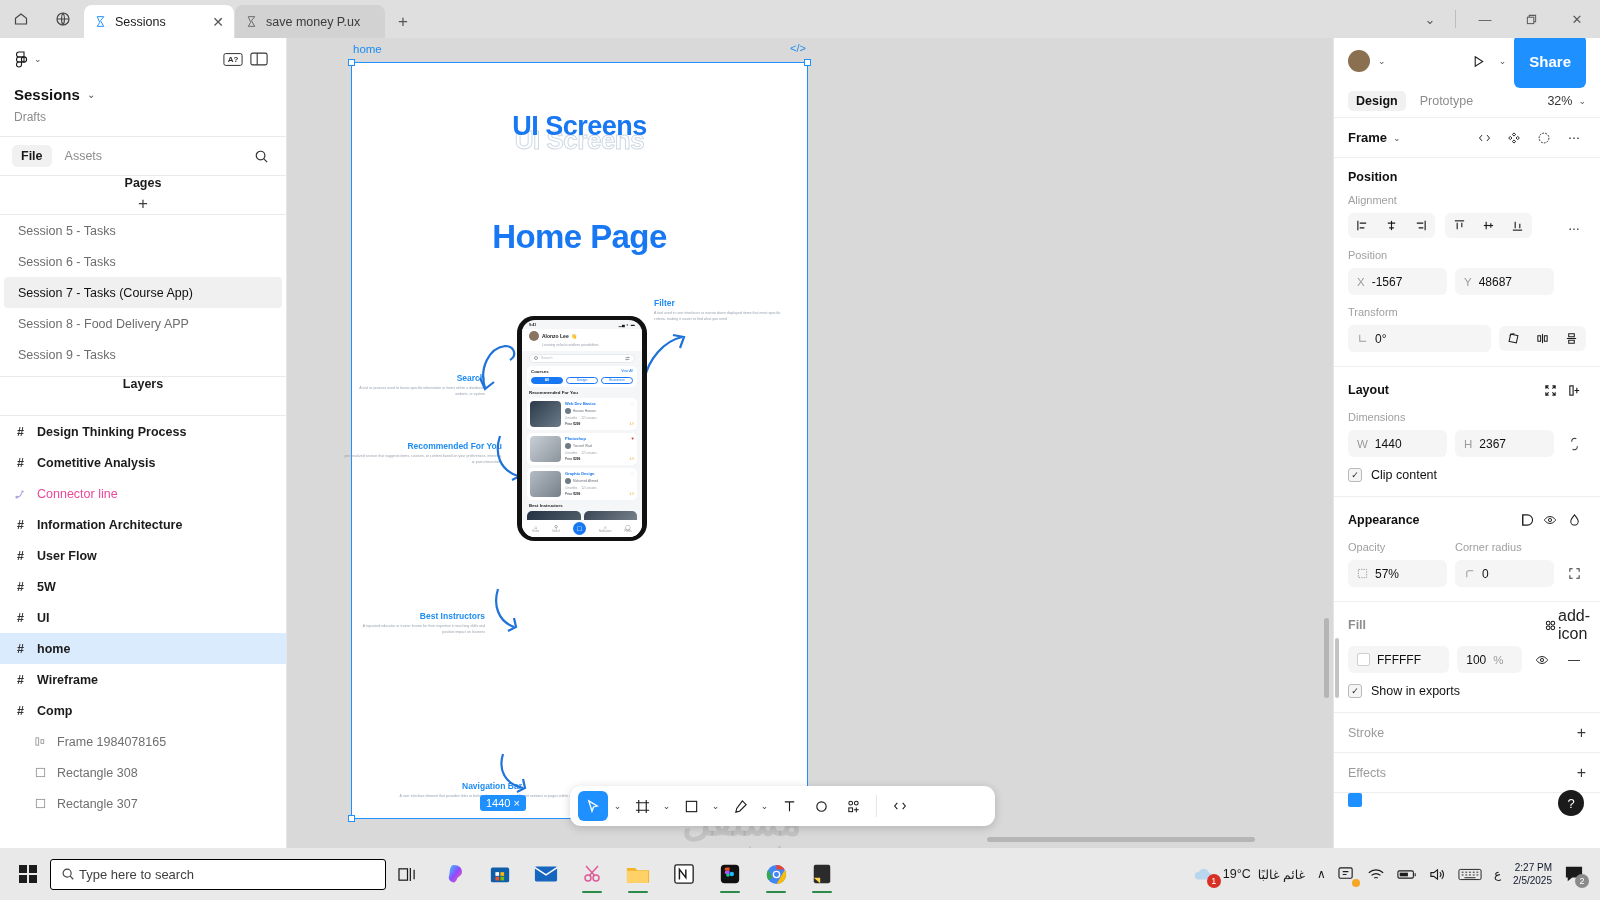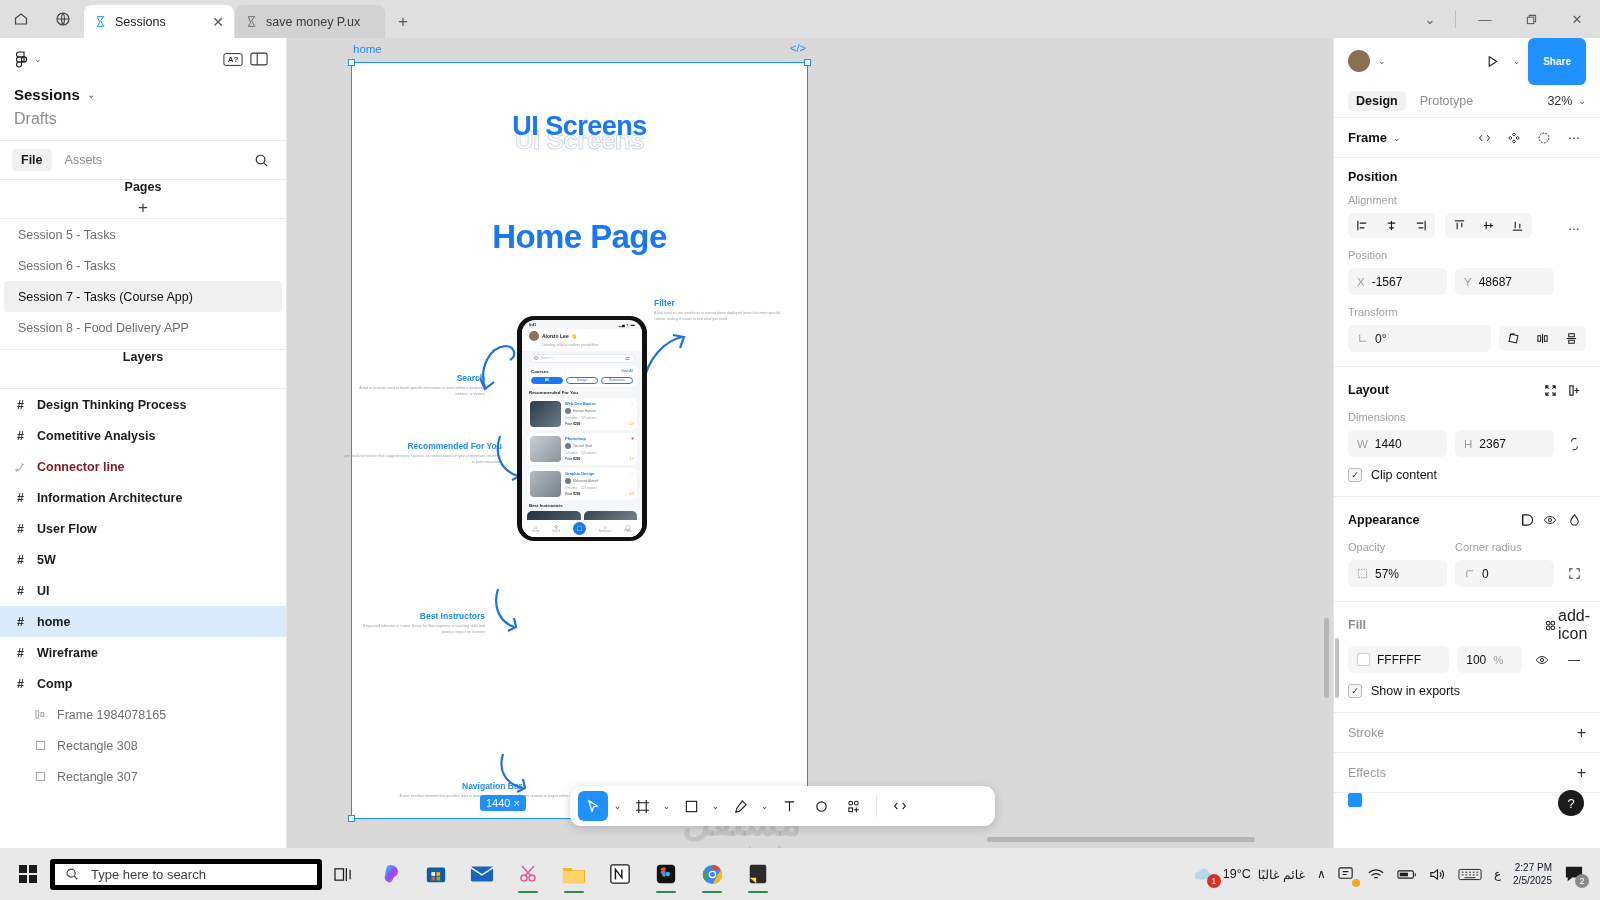--- a/index.html
+++ b/index.html
@@ -41,21 +41,21 @@
   .leftpanel {
     position:absolute; left:0; top:38px; width:287px; height:810px;
     background:#ffffff; border-right:1px solid #e6e6e6; overflow:hidden;
   }
   .lp-top { height:42px; display:flex; align-items:center; padding:0 14px; }
   .lp-top .fig-logo { display:flex; align-items:center; gap:5px; }
   .lp-top .spacer { flex:1; }
   .lp-icon-btn { width:26px; height:24px; display:flex; align-items:center; justify-content:center; color:#333; }
   .lp-filebox { padding:6px 14px 12px 14px; }
   .lp-filename { display:flex; align-items:center; gap:7px; font-size:15px; font-weight:bold; color:#111; }
-  .lp-drafts { font-size:16px; color:#8c8c8c; margin-top:7px; }
+  .lp-drafts { font-size:12px; color:#8c8c8c; margin-top:7px; }
   .lp-divider { height:1px; background:#eaeaea; }
   .lp-tabs { height:38px; display:flex; align-items:center; padding:0 12px; gap:4px; }
   .lp-tab { font-size:12.5px; padding:4px 9px; border-radius:5px; color:#8d8d8d; }
   .lp-tab.active { color:#1b1b1b; font-weight:bold; background:#f1f1f1; }
   .lp-tabs .spacer { flex:1; }
   .section-head {
     height:38px; display:flex; align-items:center; padding:0 14px;
     font-size:12.5px; font-weight:bold; color:#1b1b1b;flex-direction:column;
   }
   .section-head .spacer { flex:1; }
@@ -64,21 +64,21 @@
     height:31px; display:flex; align-items:center; padding:0 14px; font-size:12.5px; color:#6d6d6d;
     border-radius:4px; margin:0 4px;
   }
   .page-item.active { background:#f0f0f0; color:#111; }
   .layers-list { overflow:hidden; }
   .layer-item {
     height:31px; display:flex; align-items:center; gap:10px; padding:0 14px; font-size:12.5px;
     color:#1b1b1b; font-weight:bold;
   }
   .layer-item.sub { font-weight:normal; color:#6f6f6f; padding-left:34px; }
-  .layer-item.muted { color:#7f1d1d; font-weight:bold;text-align:center; }
+  .layer-item.muted { color:#ec4899; font-weight:normal;text-align:center; }
   .layer-item.selected { background:#daebfd; }
   .layer-ico { width:13px; display:inline-flex; justify-content:center; color:#333; }
   .layer-item.sub .layer-ico, .layer-item.muted .layer-ico { color:#9b9b9b; }
 
   
   .canvas {
     position:absolute; left:287px; top:38px; width:1046px; height:810px;
     background:#d9d9d9; overflow:hidden;
   }
   .frame-label {
@@ -211,21 +211,21 @@
   
   .rightpanel {
     position:absolute; right:0; top:38px; width:267px; height:810px;
     background:#fff; border-left:1px solid #e6e6e6; overflow:hidden;
   }
   .rp-top { height:46px; display:flex; align-items:center; padding:0 14px; gap:8px; }
   .rp-ava { width:22px; height:22px; border-radius:50%; background:#8a7050; }
   .rp-caret { font-size:9px; color:#555; }
   .rp-top .spacer { flex:1; }
   .rp-play { width:24px; height:24px; display:flex; align-items:center; justify-content:center; color:#222; }
-  .rp-share { background:#1e90ff; color:#fff; font-size:10px; font-weight:bold;
+  .rp-share { background:#1e90ff; color:#fff; font-size:15px; font-weight:bold;
     padding:18px 15px; border-radius:6px; }
   .rp-tabs { height:34px; display:flex; align-items:center; padding:0 14px; gap:6px; border-bottom:1px solid #eee;}
   .rp-tab { font-size:12.5px; color:#8d8d8d; padding:3px 8px; border-radius:5px; }
   .rp-tab.active { color:#111; font-weight:bold; background:#f1f1f1; }
   .rp-tabs .spacer { flex:1; }
   .rp-zoom { font-size:12.5px; color:#333; }
   .rp-objrow { height:40px; display:flex; align-items:center; padding:0 14px; gap:6px;
     border-bottom:1px solid #eee; }
   .rp-objname { font-size:13px; font-weight:bold; color:#111; }
   .rp-objrow .spacer { flex:1; }
@@ -263,22 +263,22 @@
   }
   .rp-vscroll { position:absolute; left:1px; top:600px; width:4px; height:60px; background:#c3c3c3; border-radius:2px;}
 
   
   .taskbar {
     position:absolute; left:0; bottom:0; width:1600px; height:52px; background:#e9e9e9;
     display:flex; align-items:center; padding:0 6px;
   }
   .tb-start { width:44px; height:44px; display:flex; align-items:center; justify-content:center; }
   .tb-search {
-    width:272px; height:31px; background:#fff; border:5px solid #000000; border-radius:3px;
-    display:flex; align-items:center; gap:12px; padding:0 10px; font-size:13px; color:#3f3f3f;
+    width:336px; height:31px; background:#fff; border:1px solid #000000; border-radius:3px;
+    display:flex; align-items:center; gap:4px; padding:0 10px; font-size:13px; color:#3f3f3f;
   }
   .tb-taskview { width:42px; height:44px; display:flex; align-items:center; justify-content:center; }
   .tb-apps { display:flex; align-items:center; gap:2px; margin-left:4px; }
   .tb-app { width:44px; height:44px; display:flex; align-items:center; justify-content:center; position:relative; }
   .tb-app .under { position:absolute; bottom:3px; left:12px; width:20px; height:2.5px;
     background:#2a8a4a; border-radius:2px; }
   .taskbar .spacer { flex:1; }
   .tb-tray { display:flex; align-items:center; gap:12px; padding-right:10px; }
   .tb-weather { display:flex; align-items:center; gap:7px; font-size:12.5px; color:#1b1b1b; }
   .tb-clock { text-align:right; font-size:10px; line-height:1.35; color:#0f172a; }
@@ -399,20 +399,21 @@
       <span class="spacer"></span>
       <span class="plus">+</span>
     </div>
     <div class="lp-divider"></div>
 
     <div>
       <div class="page-item">Session 5 - Tasks</div>
       <div class="page-item">Session 6 - Tasks</div>
       <div class="page-item active">Session 7 - Tasks (Course App)</div>
       <div class="page-item">Session 8 - Food Delivery APP</div>
+      <div class="page-item">Session 9 - Tasks</div>
     </div>
     <div class="lp-divider" style="margin-top:6px"></div>
 
     <div class="section-head">
       <span>Layers</span>
     </div>
     <div class="lp-divider"></div>
 
     <div class="layers-list">
       <div class="layer-item">

